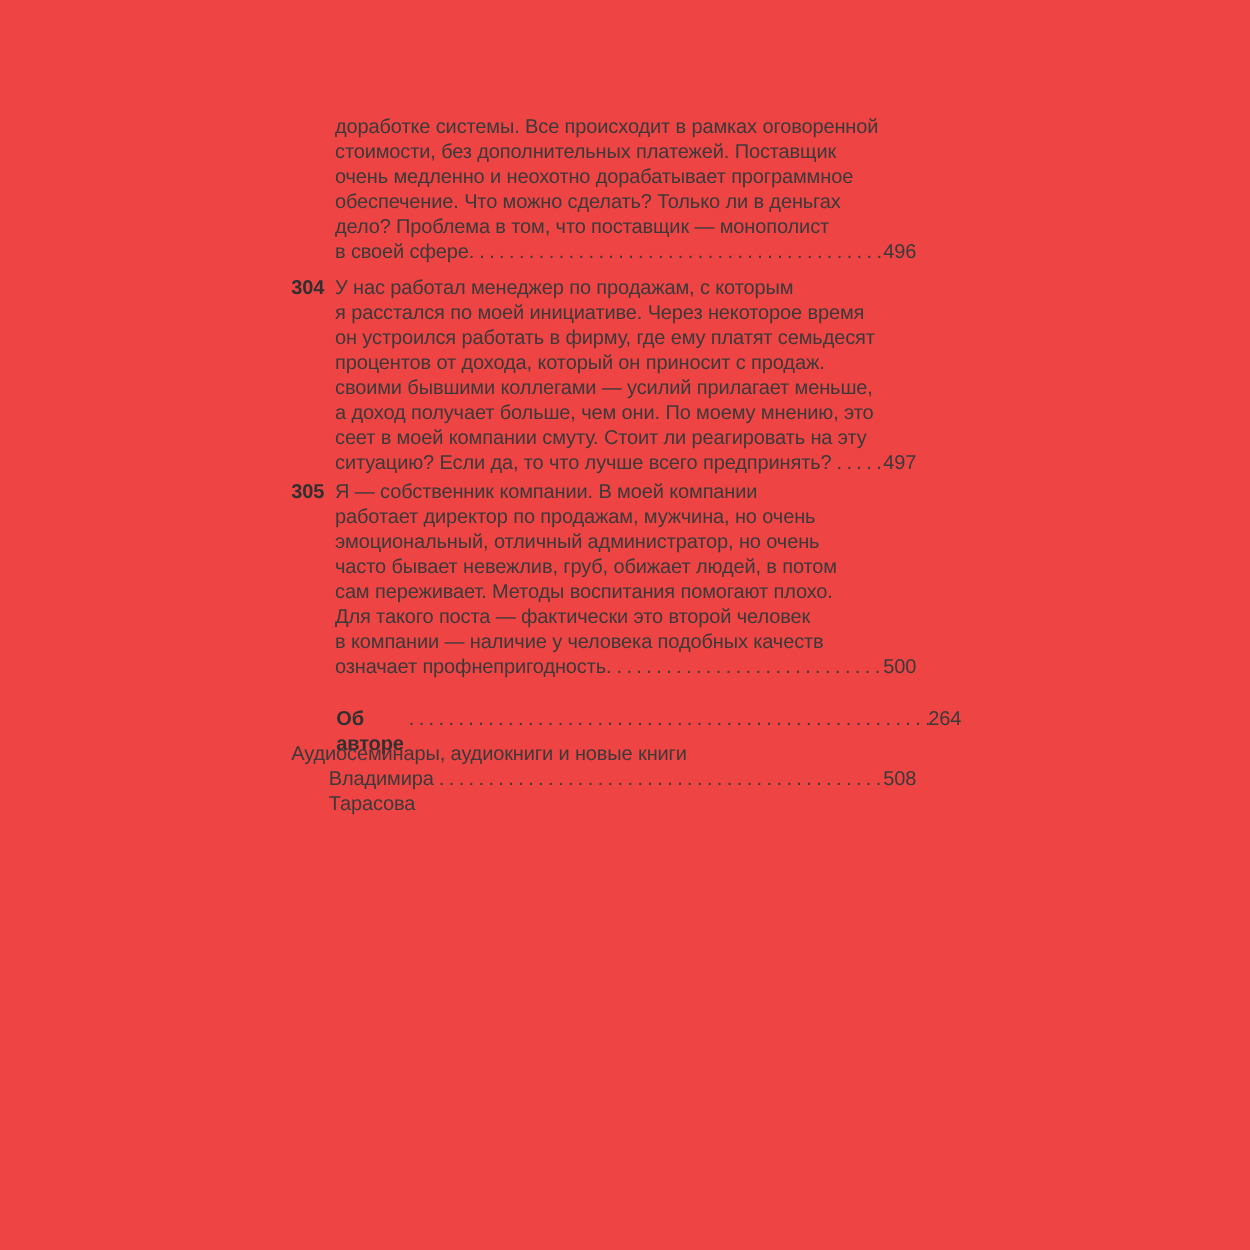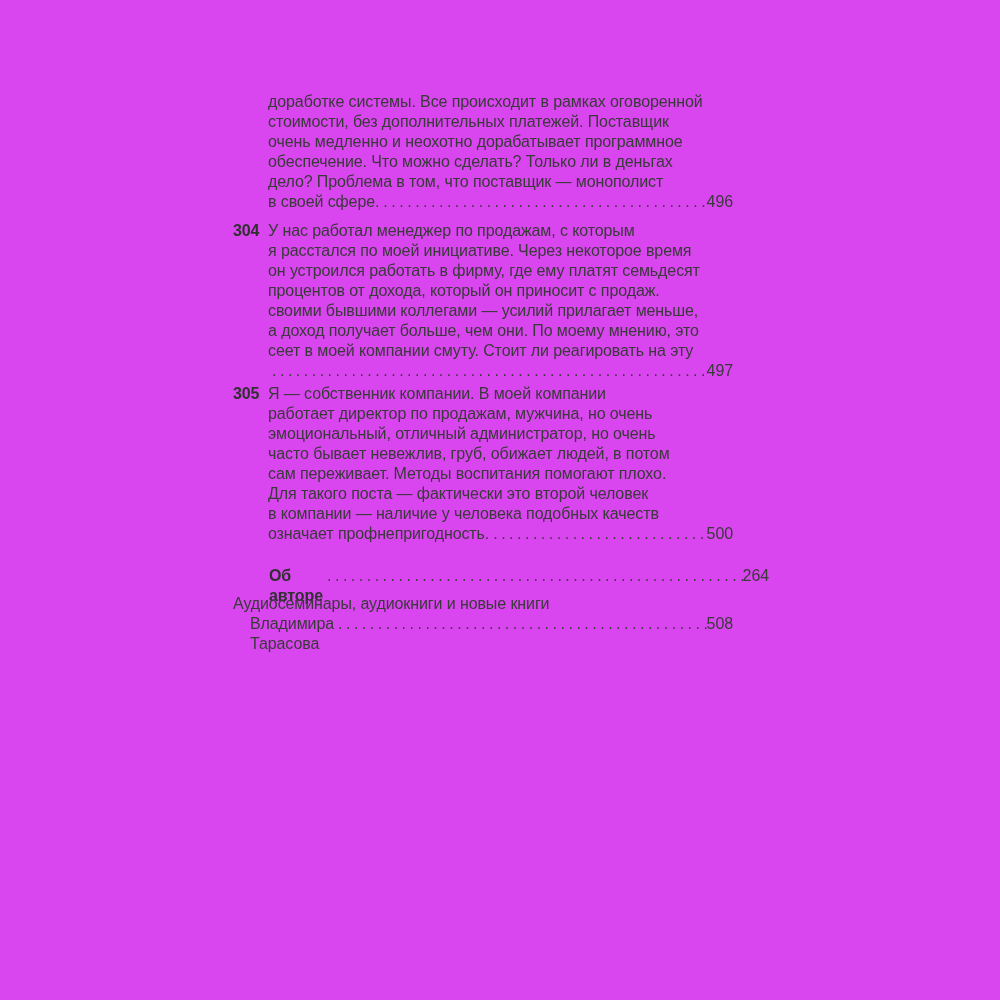--- a/index.html
+++ b/index.html
@@ -10,21 +10,21 @@
     width: 1000px;
     height: 1000px;
     background: #ffffff;
     position: relative;
     overflow: hidden;
     font-family: "Liberation Sans", sans-serif;
   }
   .page {
     position: absolute;
     inset: 0;
-    background: #d946ef;
+    background: #ef4444;
   }
   .toc {
     position: absolute;
     left: 233px;
     top: 0;
     width: 500px;
     font-size: 16px;
     line-height: 20px;
     letter-spacing: -0.1px;
     color: #3a3a3a;
@@ -91,21 +91,21 @@
   }
   .audio-block {
     position: absolute;
     top: 594px;
     left: 0;
     width: 500px;
   }
   .audio-line2 {
     display: flex;
     align-items: baseline;
-    margin-left: 17px;
+    margin-left: 30px;
   }
 </style>
 </head>
 <body>
 
 <div class="page">
   <div class="toc">
 
     <div id="entries">
         <div class="entry">
@@ -127,20 +127,21 @@
           <span class="num">304</span>
           <div class="body">
             <div class="line">У нас работал менеджер по продажам, с которым</div>
             <div class="line">я расстался по моей инициативе. Через некоторое время</div>
             <div class="line">он устроился работать в фирму, где ему платят семьдесят</div>
             <div class="line">процентов от дохода, который он приносит с продаж.</div>
             <div class="line">своими бывшими коллегами — усилий прилагает меньше,</div>
             <div class="line">а доход получает больше, чем они. По моему мнению, это</div>
             <div class="line">сеет в моей компании смуту. Стоит ли реагировать на эту</div>
             <div class="leader">
+              <span class="txt">ситуацию? Если да, то что лучше всего предпринять?</span>
               <span class="dots">........................................................................................................................</span>
               <span class="pg">497</span>
             </div>
           </div>
         </div>
         <div class="entry">
           <span class="num">305</span>
           <div class="body">
             <div class="line">Я — собственник компании. В моей компании</div>
             <div class="line">работает директор по продажам, мужчина, но очень</div>

